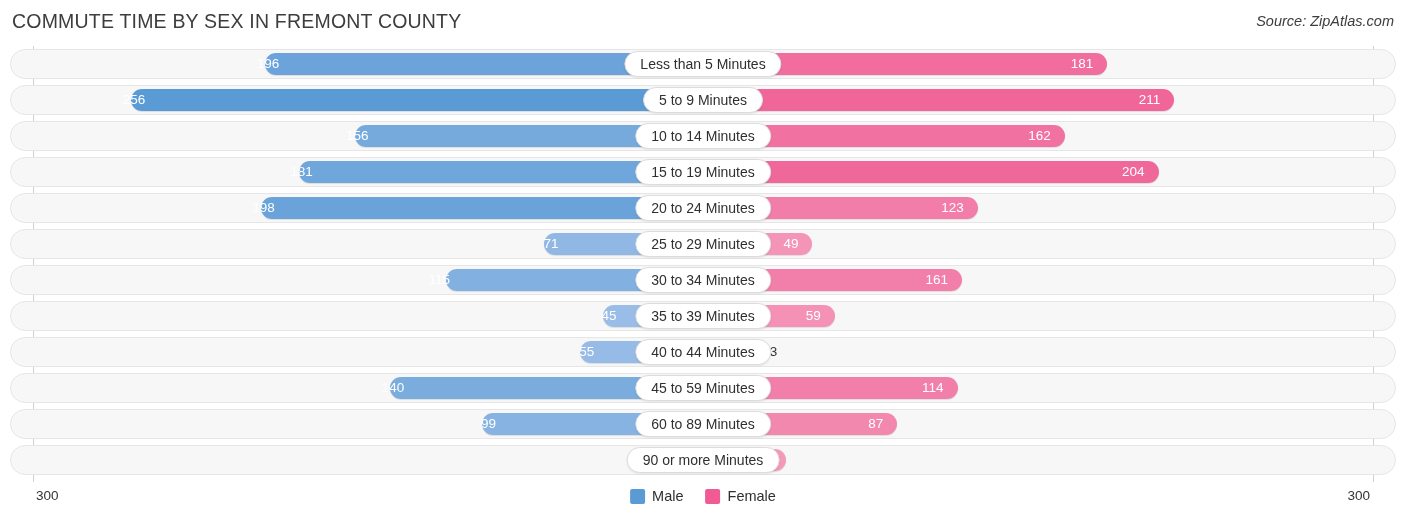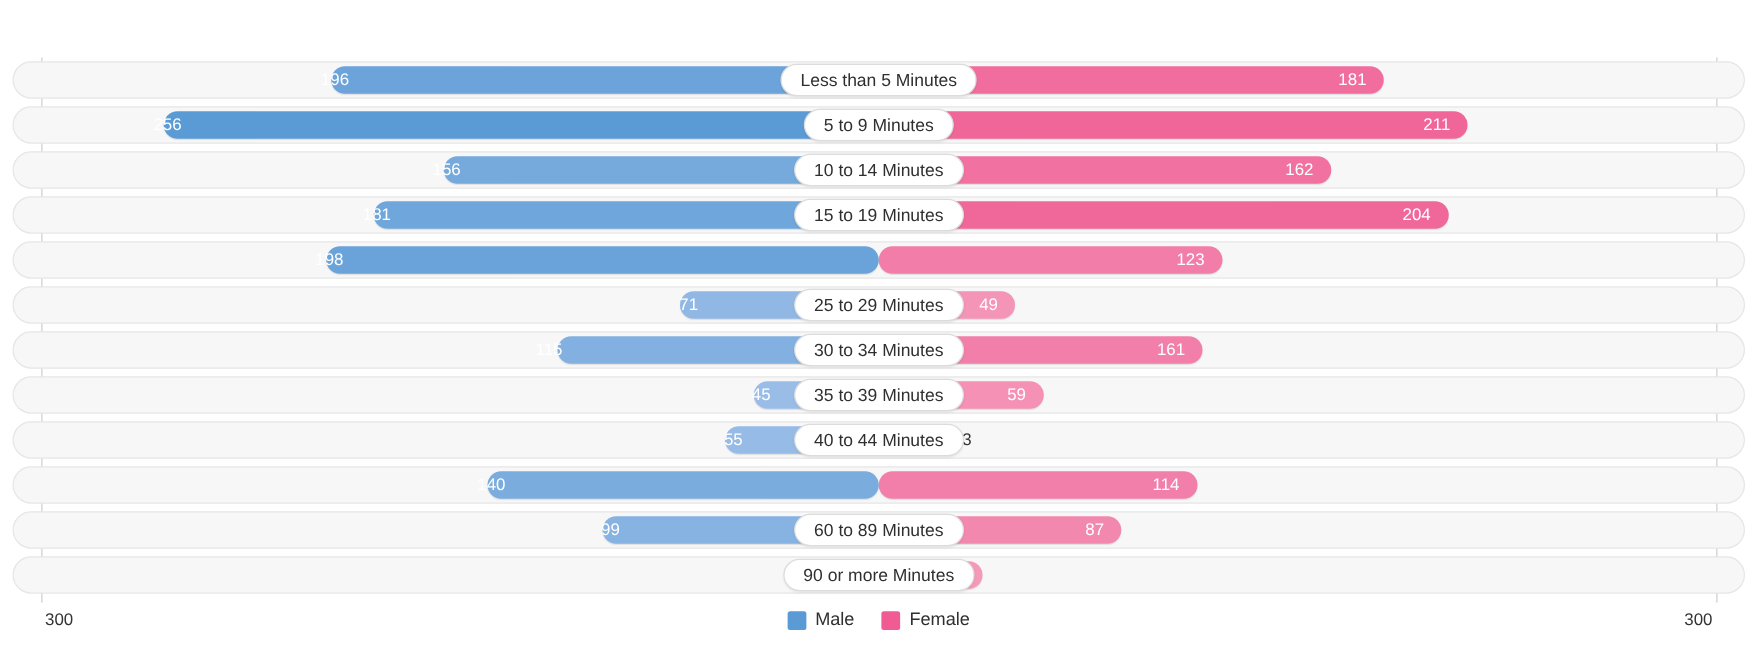--- a/index.html
+++ b/index.html
@@ -100,20 +100,24 @@
   }
   .legend-item { display: flex; align-items: center; gap: 7px; }
   .swatch { width: 15px; height: 15px; border-radius: 2px; }
   .legend-label { font-size: 14.5px; color: #2f2f2f; }
 </style>
 </head>
 <body>
 
 <div class="chart">
 
+  <div class="header">
+    <div class="title">COMMUTE TIME BY SEX IN FREMONT COUNTY</div>
+    <div class="source">Source: ZipAtlas.com</div>
+  </div>
 
   <div class="plot">
     <div class="axis-line axis-left"></div>
     <div class="axis-line axis-right"></div>
     <div class="rows" id="rows">
         <div class="row">
           <div class="track"></div>
           <div class="bar bar-male" style="width: 437.733px; background: rgb(107, 163, 218);"></div>
           <div class="val val-male val-in" style="right: 1126.73px;">196</div>
           <div class="bar bar-female" style="width: 404.233px; background: rgb(241, 109, 158);"></div>
@@ -143,20 +147,21 @@
           <div class="bar bar-female" style="width: 455.6px; background: rgb(240, 104, 154);"></div>
           <div class="val val-female val-in" style="left: 1144.6px; transform: translateX(-100%);">204</div>
           <div class="cat">15 to 19 Minutes</div>
         </div>
         <div class="row">
           <div class="track"></div>
           <div class="bar bar-male" style="width: 442.2px; background: rgb(106, 163, 218);"></div>
           <div class="val val-male val-in" style="right: 1131.2px;">198</div>
           <div class="bar bar-female" style="width: 274.7px; background: rgb(242, 125, 168);"></div>
           <div class="val val-female val-in" style="left: 963.7px; transform: translateX(-100%);">123</div>
+          <div class="cat">20 to 24 Minutes</div>
         </div>
         <div class="row">
           <div class="track"></div>
           <div class="bar bar-male" style="width: 158.567px; background: rgb(145, 184, 229);"></div>
           <div class="val val-male val-in" style="right: 847.567px;">71</div>
           <div class="bar bar-female" style="width: 109.433px; background: rgb(244, 148, 183);"></div>
           <div class="val val-female val-in" style="left: 798.433px; transform: translateX(-100%);">49</div>
           <div class="cat">25 to 29 Minutes</div>
         </div>
         <div class="row">
@@ -182,20 +187,21 @@
           <div class="bar bar-female" style="width: 51.3667px; background: rgb(245, 159, 190);"></div>
           <div class="val val-female val-out" style="left: 762.367px;">23</div>
           <div class="cat">40 to 44 Minutes</div>
         </div>
         <div class="row">
           <div class="track"></div>
           <div class="bar bar-male" style="width: 312.667px; background: rgb(122, 172, 222);"></div>
           <div class="val val-male val-in" style="right: 1001.67px;">140</div>
           <div class="bar bar-female" style="width: 254.6px; background: rgb(242, 127, 170);"></div>
           <div class="val val-female val-in" style="left: 943.6px; transform: translateX(-100%);">114</div>
+          <div class="cat">45 to 59 Minutes</div>
         </div>
         <div class="row">
           <div class="track"></div>
           <div class="bar bar-male" style="width: 221.1px; background: rgb(135, 179, 226);"></div>
           <div class="val val-male val-in" style="right: 910.1px;">99</div>
           <div class="bar bar-female" style="width: 194.3px; background: rgb(243, 136, 175);"></div>
           <div class="val val-female val-in" style="left: 883.3px; transform: translateX(-100%);">87</div>
           <div class="cat">60 to 89 Minutes</div>
         </div>
         <div class="row">

